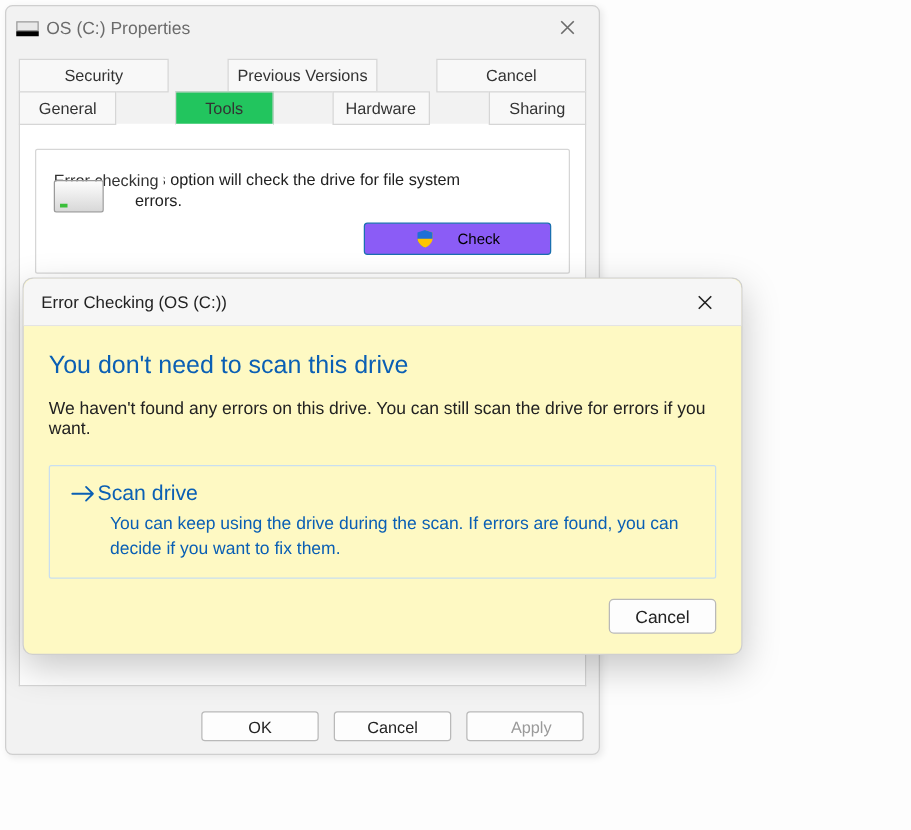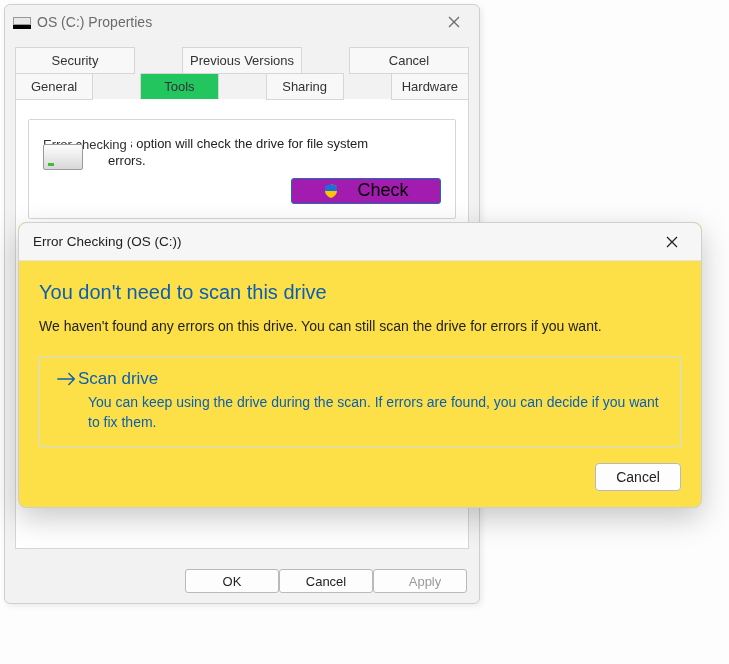--- a/index.html
+++ b/index.html
@@ -57,39 +57,39 @@
     border: 1px solid #9a9a9a; border-radius: 2px; position: relative; flex-shrink: 0; margin-top: 2px;
   }
   .drive-icon-lg::after {
     content: ""; position: absolute; left: 4px; bottom: 3px; width: 6px; height: 3px;
     background: #3bbf3b;
   }
   .group-text { font-size: 13px; color: #222; line-height: 1.3; max-width: 280px; }
 
   .check-btn-row { display: flex; justify-content: flex-end; margin-top: 8px; }
   .check-btn {
-    width: 150px; height: 26px; border: 1px solid #1a6fb0; background: #a21caf;
+    width: 150px; height: 26px; border: 1px solid #1a6fb0; background: #8b5cf6;
     border-radius: 3px; display: flex; align-items: center; justify-content: center;
-    gap: 18px; font-size: 18px; color: #000; cursor: pointer;
+    gap: 18px; font-size: 12px; color: #000; cursor: pointer;
   }
   .shield-icon { width: 16px; height: 16px; }
 
   .prop-footer {
-    position: absolute; bottom: 10px; right: 12px; display: flex; gap: 0;
+    position: absolute; bottom: 10px; right: 12px; display: flex; gap: 12px;
   }
   .win-btn {
     width: 94px; height: 24px; border: 1px solid #b9b9b9; background: #fdfdfd;
     border-radius: 3px; font-size: 13px; color: #222; cursor: pointer;
   }
   .win-btn.disabled { color: #9a9a9a; cursor: default; padding-left: 16px; }
 
   
   .modal {
-    position: absolute; left: 18px; top: 222px; width: 684px;
-    background: #fde047; border: 1px solid #cfcfcf; border-radius: 8px;
+    position: absolute; left: 18px; top: 222px; width: 576px;
+    background: #fef9c3; border: 1px solid #cfcfcf; border-radius: 8px;
     box-shadow: 0 10px 30px rgba(0,0,0,0.22);
   }
   .modal-titlebar {
     height: 38px; display: flex; align-items: center; padding: 0 14px;
     background: #f6f6f6; border-bottom: 1px solid #e4e4e4;
     border-radius: 8px 8px 0 0; font-size: 13.5px; color: #222;
   }
   .modal-close {
     margin-left: auto; width: 30px; height: 30px; display: flex; align-items: center; justify-content: center;
     font-size: 14px; cursor: pointer; color: #222;
@@ -137,22 +137,22 @@
 
   <div class="tab-area">
     <div class="tab-row row1">
       <div class="tab">Security</div>
       <div class="tab">Previous Versions</div>
       <div class="tab">Cancel</div>
     </div>
     <div class="tab-row row2">
       <div class="tab">General</div>
       <div class="tab selected">Tools</div>
+      <div class="tab">Hardware</div>
       <div class="tab">Sharing</div>
-      <div class="tab">Hardware</div>
     </div>
 
     <div class="tab-body">
       <div class="group">
         <span class="group-label">Error checking</span>
         <div class="group-row">
           <div class="drive-icon-lg"></div>
           <div class="group-text">This option will check the drive for file system errors.</div>
         </div>
         <div class="check-btn-row">

